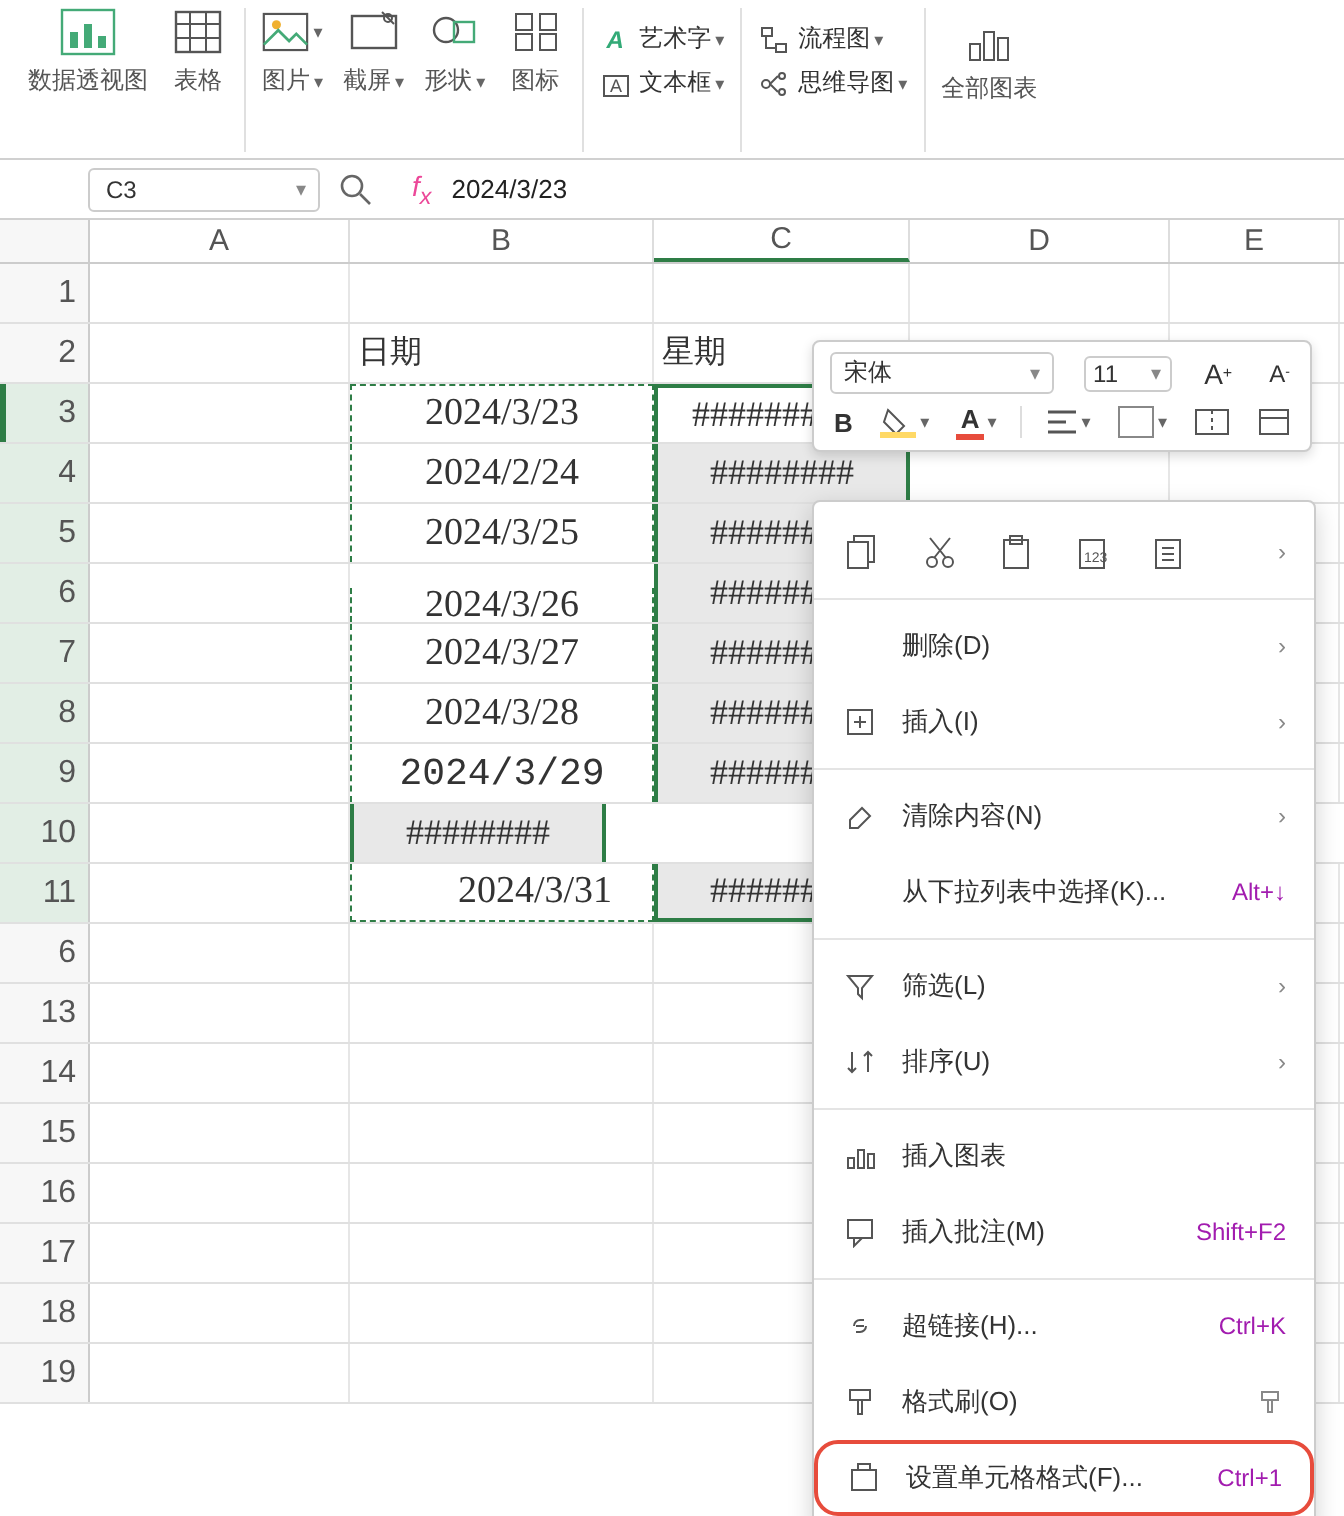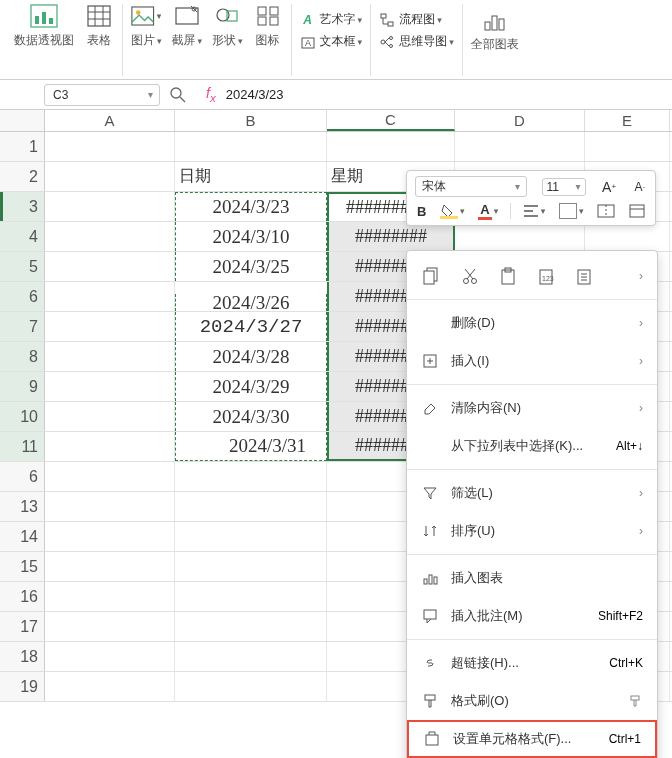--- a/index.html
+++ b/index.html
@@ -48,26 +48,26 @@
 .mt-btn { font-size: 13px; padding: 0 2px; display: inline-flex; align-items: center; }
 .mt-sep { width: 1px; height: 16px; background: #ddd; }
 .icon-box { width: 18px; height: 16px; border: 1px solid #888; display: inline-block; }
 
 
 .context-menu { position: absolute; top: 250px; left: 406px; width: 252px; background: #fff; border: 1px solid #ccc; border-radius: 4px; box-shadow: 0 4px 12px rgba(0,0,0,0.18); padding: 6px 0; }
 .cm-row { display: flex; align-items: center; height: 38px; padding: 0 14px; gap: 12px; font-size: 13px; color: #333; }
 .cm-row .cm-icon { width: 18px; height: 18px; display: flex; align-items: center; justify-content: center; color: #555; flex-shrink: 0; }
 .cm-row .cm-label { flex: 1; }
 .cm-row .cm-arrow { color: #888; font-size: 12px; }
-.cm-row .cm-shortcut { color: #000000; font-size: 12px; }
+.cm-row .cm-shortcut { color: #a21caf; font-size: 12px; }
 .cm-iconrow { display: flex; gap: 16px; padding: 8px 14px; align-items: center; }
 .cm-iconrow .cm-icon { width: 22px; height: 22px; display: flex; align-items: center; justify-content: center; color: #555; }
 .cm-iconrow .cm-arrow-end { margin-left: auto; color: #888; font-size: 12px; }
 .cm-sep { height: 1px; background: #e4e4e4; margin: 4px 0; }
-.highlight { border: 2px solid #e74c3c; border-radius: 0; }
+.highlight { border: 2px solid #e74c3c; border-radius: 12px; }
 
 svg { display: block; }
 </style>
 </head>
 <body>
 
 <div class="ribbon">
   <div class="ribbon-group">
     <div class="ribbon-icons">
       <div class="rsub">
@@ -242,21 +242,21 @@
         <div class="rh sel">3</div>
         <div class="cell cA"></div>
         <div class="cell cB" style="border-left: 1.5px dashed rgb(46, 125, 70); border-right: 1.5px dashed rgb(46, 125, 70); border-top: 1.5px dashed rgb(46, 125, 70);">2024/3/23</div>
         <div class="cell cC hash-cell" style="background: rgb(255, 255, 255); border-left: 2px solid rgb(46, 125, 70); border-right: 2px solid rgb(46, 125, 70); border-top: 2px solid rgb(46, 125, 70);">##########</div>
         <div class="cell cD"></div>
         <div class="cell cE"></div>
       </div>
       <div class="row">
         <div class="rh sel">4</div>
         <div class="cell cA"></div>
-        <div class="cell cB" style="border-left: 1.5px dashed rgb(46, 125, 70); border-right: 1.5px dashed rgb(46, 125, 70);">2024/3/10</div>
+        <div class="cell cB" style="border-left: 1.5px dashed rgb(46, 125, 70); border-right: 1.5px dashed rgb(46, 125, 70);">2024/2/24</div>
         <div class="cell cC hash-cell" style="background: rgb(232, 232, 232); border-left: 2px solid rgb(46, 125, 70); border-right: 2px solid rgb(46, 125, 70);">########</div>
         <div class="cell cD"></div>
         <div class="cell cE"></div>
       </div>
       <div class="row">
         <div class="rh sel">5</div>
         <div class="cell cA"></div>
         <div class="cell cB" style="border-left: 1.5px dashed rgb(46, 125, 70); border-right: 1.5px dashed rgb(46, 125, 70);">2024/3/25</div>
         <div class="cell cC hash-cell" style="background: rgb(232, 232, 232); border-left: 2px solid rgb(46, 125, 70); border-right: 2px solid rgb(46, 125, 70);">########</div>
         <div class="cell cD"></div>
@@ -266,45 +266,44 @@
         <div class="rh sel">6</div>
         <div class="cell cA"></div>
         <div class="cell cB" style="border-left: 1.5px dashed rgb(46, 125, 70); border-right: 1.5px dashed rgb(46, 125, 70); margin-top: 12px;">2024/3/26</div>
         <div class="cell cC hash-cell" style="background: rgb(232, 232, 232); border-left: 2px solid rgb(46, 125, 70); border-right: 2px solid rgb(46, 125, 70);">########</div>
         <div class="cell cD"></div>
         <div class="cell cE"></div>
       </div>
       <div class="row">
         <div class="rh sel">7</div>
         <div class="cell cA"></div>
-        <div class="cell cB" style="border-left: 1.5px dashed rgb(46, 125, 70); border-right: 1.5px dashed rgb(46, 125, 70); font-family: Liberation Mono, monospace;">2024/3/27</div>
+        <div class="cell cB" style="border-left: 1.5px dashed rgb(46, 125, 70); border-right: 1.5px dashed rgb(46, 125, 70);">2024/3/27</div>
         <div class="cell cC hash-cell" style="background: rgb(232, 232, 232); border-left: 2px solid rgb(46, 125, 70); border-right: 2px solid rgb(46, 125, 70);">########</div>
         <div class="cell cD"></div>
         <div class="cell cE"></div>
       </div>
       <div class="row">
         <div class="rh sel">8</div>
         <div class="cell cA"></div>
         <div class="cell cB" style="border-left: 1.5px dashed rgb(46, 125, 70); border-right: 1.5px dashed rgb(46, 125, 70);">2024/3/28</div>
         <div class="cell cC hash-cell" style="background: rgb(232, 232, 232); border-left: 2px solid rgb(46, 125, 70); border-right: 2px solid rgb(46, 125, 70);">########</div>
         <div class="cell cD"></div>
         <div class="cell cE"></div>
       </div>
       <div class="row">
         <div class="rh sel">9</div>
         <div class="cell cA"></div>
-        <div class="cell cB" style="border-left: 1.5px dashed rgb(46, 125, 70); border-right: 1.5px dashed rgb(46, 125, 70);">2024/3/29</div>
+        <div class="cell cB" style="border-left: 1.5px dashed rgb(46, 125, 70); border-right: 1.5px dashed rgb(46, 125, 70); font-family: Liberation Mono, monospace;">2024/3/29</div>
         <div class="cell cC hash-cell" style="background: rgb(232, 232, 232); border-left: 2px solid rgb(46, 125, 70); border-right: 2px solid rgb(46, 125, 70);">########</div>
         <div class="cell cD"></div>
         <div class="cell cE"></div>
       </div>
       <div class="row">
         <div class="rh sel">10</div>
         <div class="cell cA"></div>
-        <div class="cell cB" style="border-left: 1.5px dashed rgb(46, 125, 70); border-right: 1.5px dashed rgb(46, 125, 70);">2024/3/30</div>
         <div class="cell cC hash-cell" style="background: rgb(232, 232, 232); border-left: 2px solid rgb(46, 125, 70); border-right: 2px solid rgb(46, 125, 70);">########</div>
         <div class="cell cD"></div>
         <div class="cell cE"></div>
       </div>
       <div class="row">
         <div class="rh sel">11</div>
         <div class="cell cA"></div>
         <div class="cell cB" style="border-left: 1.5px dashed rgb(46, 125, 70); border-right: 1.5px dashed rgb(46, 125, 70); border-bottom: 1.5px dashed rgb(46, 125, 70); padding-left: 33px;">2024/3/31</div>
         <div class="cell cC hash-cell" style="background: rgb(232, 232, 232); border-left: 2px solid rgb(46, 125, 70); border-right: 2px solid rgb(46, 125, 70); border-bottom: 2px solid rgb(46, 125, 70);">########</div>
         <div class="cell cD"></div>

